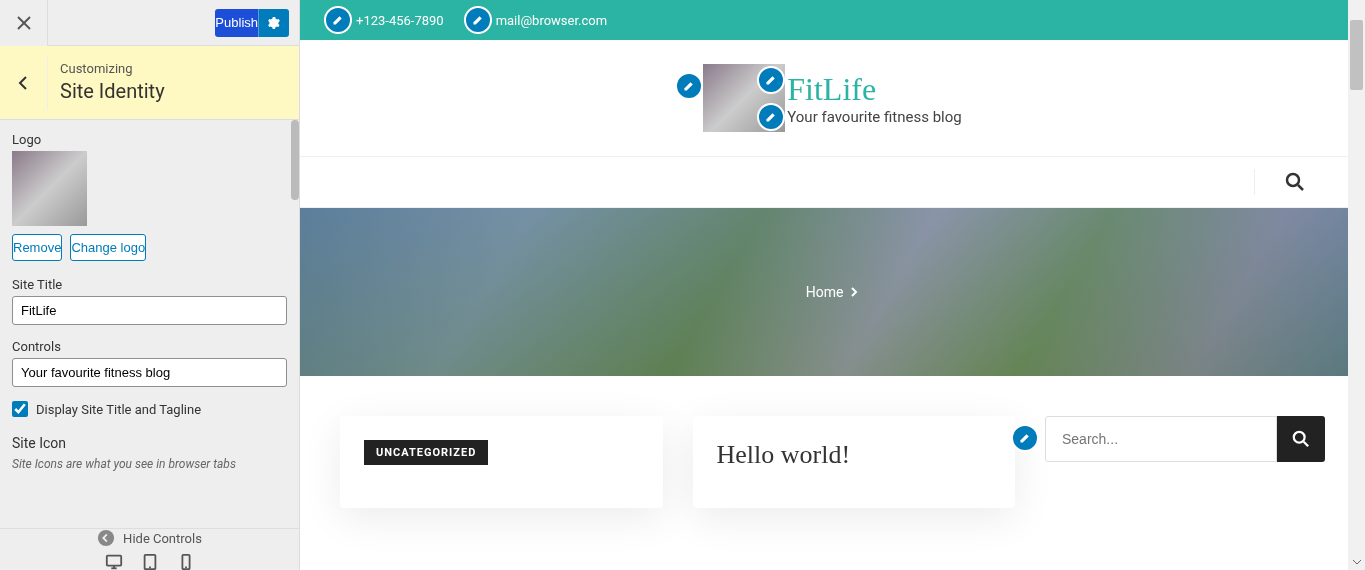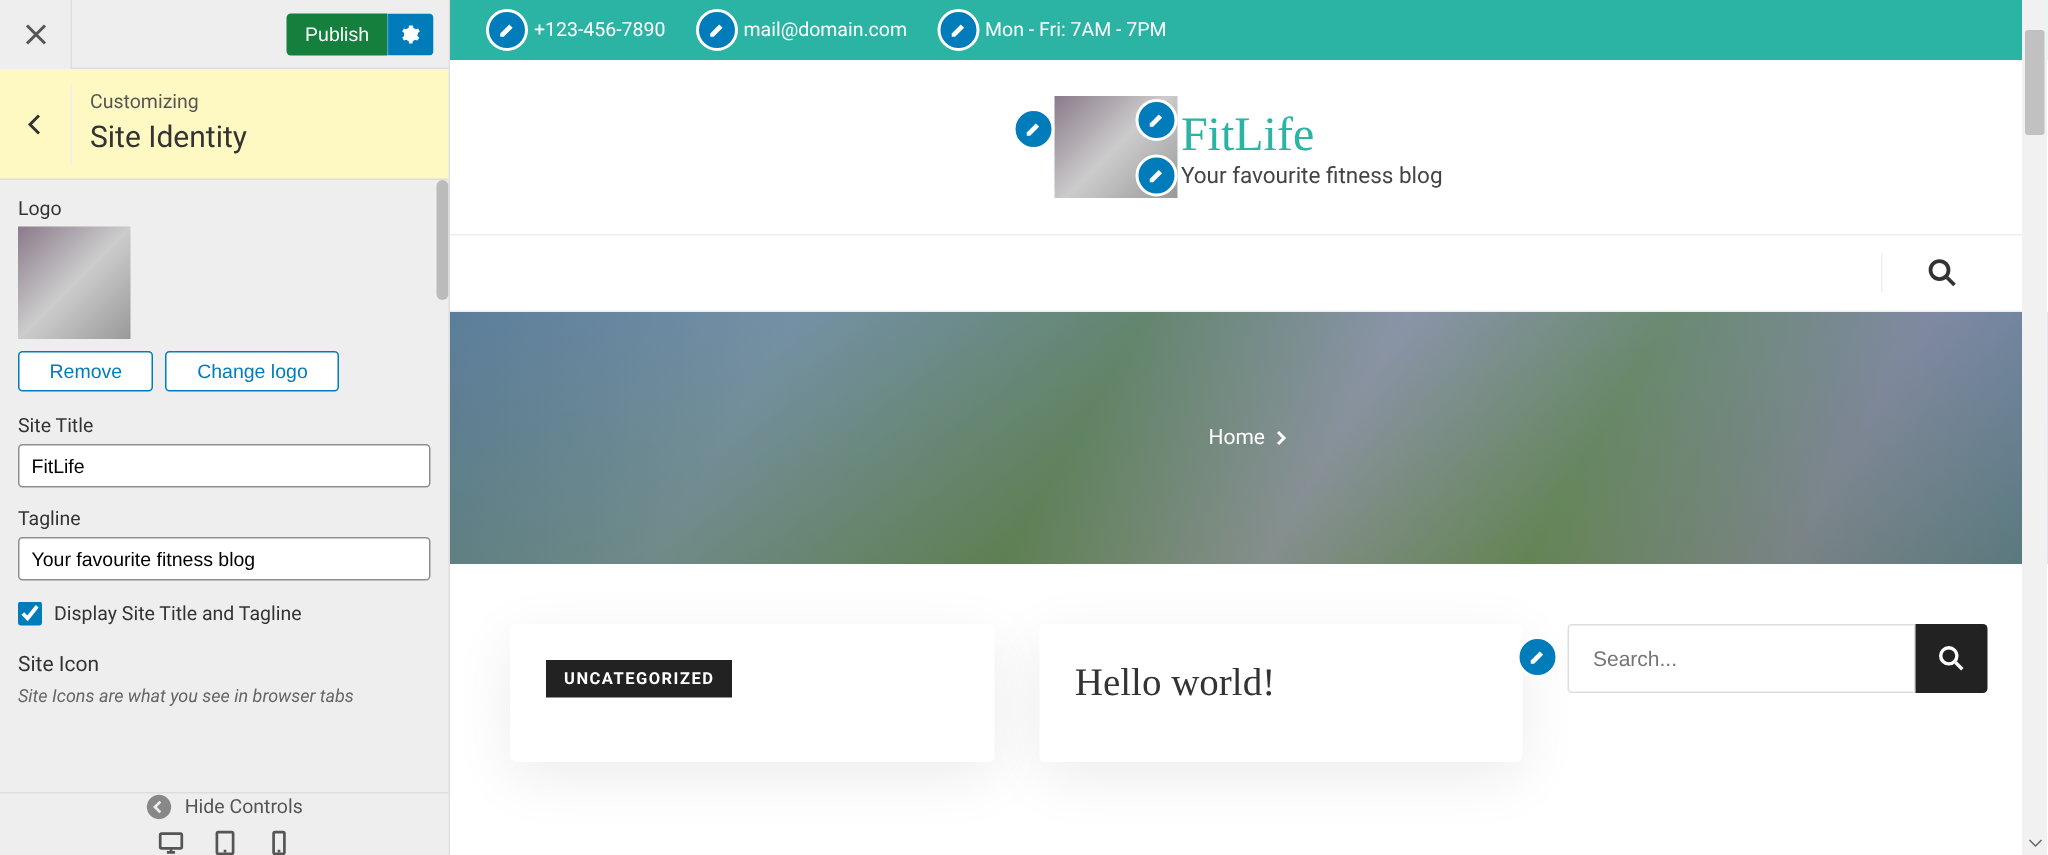--- a/index.html
+++ b/index.html
@@ -5,37 +5,37 @@
 * { box-sizing: border-box; margin: 0; padding: 0; }
 body { font-family: -apple-system, BlinkMacSystemFont, "Segoe UI", Roboto, sans-serif; font-size: 13px; color: #333; overflow: hidden; }
 .app { display: flex; width: 1365px; height: 570px; }
 
 
 .sidebar { width: 300px; display: flex; flex-direction: column; background: #eee; border-right: 1px solid #ddd; }
 .sidebar-top { display: flex; align-items: center; justify-content: space-between; background: #eee; border-bottom: 1px solid #ddd; height: 46px; }
 .close-btn { width: 48px; height: 46px; display: flex; align-items: center; justify-content: center; background: #eee; border: none; cursor: pointer; border-right: 1px solid #ddd; }
 .close-btn svg { width: 14px; height: 14px; stroke: #555; }
 .publish-area { display: flex; align-items: center; margin-right: 10px; }
-.publish-btn { background: #15803d; color: #fff; border: none; padding: 5px 12px; border-radius: 3px 0 0 3px; font-size: 13px; font-weight: 500; cursor: pointer; height: 28px; }
+.publish-btn { background: #1d4ed8; color: #fff; border: none; padding: 5px 0; border-radius: 3px 0 0 3px; font-size: 13px; font-weight: 500; cursor: pointer; height: 28px; }
 .gear-btn { background: #007cba; border: none; border-left: 1px solid rgba(255,255,255,0.3); padding: 0 8px; border-radius: 0 3px 3px 0; cursor: pointer; height: 28px; display: flex; align-items: center; }
 .gear-btn svg { width: 14px; height: 14px; fill: #fff; }
 
 .section-header { display: flex; align-items: center; background: #fef9c3; border-bottom: 1px solid #ddd; padding: 8px 0; height: 74px; }
 .back-btn { width: 48px; height: 54px; display: flex; align-items: center; justify-content: center; border: none; background: transparent; cursor: pointer; border-right: 1px solid #eee; }
 .back-btn svg { width: 16px; height: 16px; stroke: #333; fill: none; stroke-width: 2; }
 .section-title-wrap { padding-left: 12px; line-height: 1.3; }
 .customizing-label { font-size: 13px; color: #555; }
 .section-title { font-size: 20px; font-weight: 400; color: #333; }
 
 .panel-body { flex: 1; overflow-y: auto; padding: 12px; position: relative; }
 .scroll-indicator { position: absolute; right: 0; top: 0; width: 8px; height: 80px; background: #bbb; border-radius: 4px; }
 .field-label { display: block; font-size: 13px; color: #333; margin-bottom: 4px; font-weight: 400; }
 .logo-preview { width: 75px; height: 75px; background: linear-gradient(135deg, #8a7a8a 0%, #ccc 50%, #999 100%); margin-bottom: 8px; }
 .logo-actions { display: flex; gap: 8px; margin-bottom: 16px; }
-.btn-outline { border: 1px solid #007cba; background: #fff; color: #007cba; padding: 5px 20px; border-radius: 3px; font-size: 13px; cursor: pointer; }
+.btn-outline { border: 1px solid #007cba; background: #fff; color: #007cba; padding: 5px 0; border-radius: 3px; font-size: 13px; cursor: pointer; }
 .text-input { width: 100%; padding: 6px 8px; border: 1px solid #8c8f94; border-radius: 3px; font-size: 13px; background: #fff; margin-bottom: 14px; }
 .checkbox-row { display: flex; align-items: center; gap: 8px; margin-bottom: 18px; }
 .checkbox-row input { width: 16px; height: 16px; accent-color: #007cba; }
 .section-label { font-size: 14px; color: #333; margin-bottom: 6px; }
 .help-text { font-size: 12px; font-style: italic; color: #666; }
 
 .sidebar-footer { display: flex; align-items: center; background: #eee; border-top: 1px solid #ddd; height: 42px; padding: 0 8px; flex-direction: column; }
 .hide-controls { display: flex; align-items: center; gap: 8px; color: #555; font-size: 13px; cursor: pointer; flex: 1; }
 .hide-controls svg { width: 18px; height: 18px; fill: #888; }
 .device-btns { display: flex; gap: 4px; }
@@ -128,21 +128,21 @@
       <label class="field-label">Logo</label>
       <div class="logo-preview"></div>
       <div class="logo-actions">
         <button class="btn-outline">Remove</button>
         <button class="btn-outline">Change logo</button>
       </div>
 
       <label class="field-label">Site Title</label>
       <input class="text-input" value="FitLife" style="">
 
-      <label class="field-label">Tagline</label>
+      <label class="field-label">Controls</label>
       <input class="text-input" value="Your favourite fitness blog" style="">
 
       <div class="checkbox-row">
         <input type="checkbox" checked="" style="">
         <span>Display Site Title and Tagline</span>
       </div>
 
       <div class="section-label">Site Icon</div>
       <div class="help-text">Site Icons are what you see in browser tabs</div>
     </div>
@@ -188,29 +188,21 @@
             </svg>
           </span>
         <span>+123-456-7890</span>
       </div>
       <div class="topbar-item">
         <span class="edit-bubble">
             <svg viewBox="0 0 16 16">
               <path d="M2 11l8-8 3 3-8 8H2v-3z"></path>
             </svg>
           </span>
-        <span>mail@domain.com</span>
-      </div>
-      <div class="topbar-item">
-        <span class="edit-bubble">
-            <svg viewBox="0 0 16 16">
-              <path d="M2 11l8-8 3 3-8 8H2v-3z"></path>
-            </svg>
-          </span>
-        <span>Mon - Fri: 7AM - 7PM</span>
+        <span>mail@browser.com</span>
       </div>
     </div>
 
     <div class="site-header">
       <div class="logo-wrap">
         <span class="edit-bubble edit-logo-bubble">
             <svg viewBox="0 0 16 16">
               <path d="M2 11l8-8 3 3-8 8H2v-3z"></path>
             </svg>
           </span>

